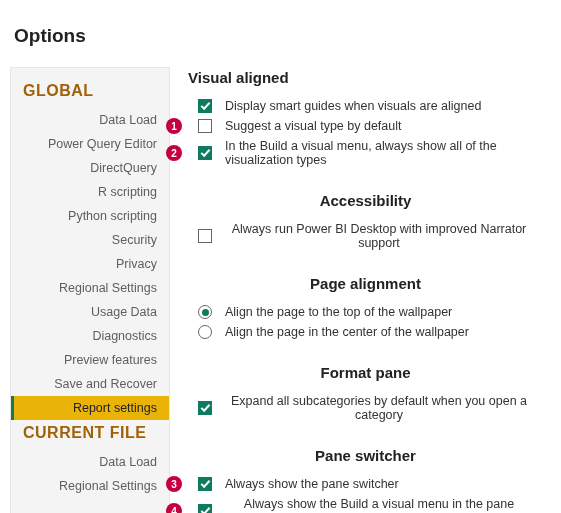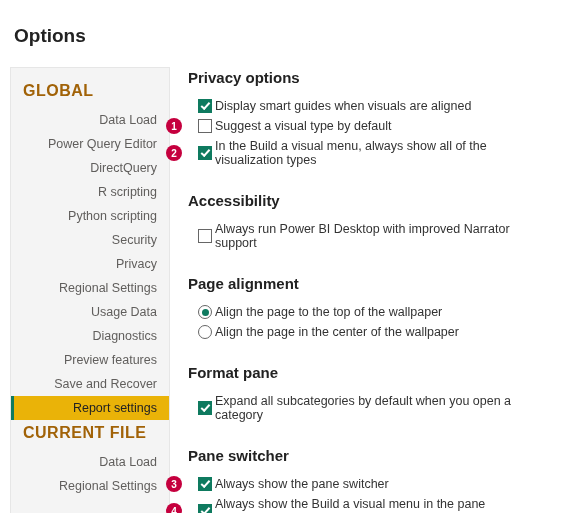--- a/index.html
+++ b/index.html
@@ -36,25 +36,25 @@
     border-left: 3px solid transparent;
     text-align: right;
   }
   .sidebar-item.active {
     background: #eab308;
     border-left: 3px solid #0e7a5f;
     color: #222;
   }
   .content { padding: 0 8px 0 18px; flex: 1; position: relative; }
   .section-title { font-size: 15px; font-weight: 600; color: #222; margin: 2px 0 10px 0; }
-  .section + .section { margin-top: 22px; }
+  .section + .section { margin-top: 22px; text-align: center; }
   .row {
     display: flex;
     align-items: center;
-    gap: 3px;
+    gap: 13px;
     padding: 3px 10px;
     position: relative;
   }
   .row label { font-size: 12.5px; color: #333; cursor: pointer; }
   .checkbox, .radio {
     width: 14px; height: 14px;
     border: 1px solid #666;
     display: inline-flex;
     align-items: center;
     justify-content: center;
@@ -113,21 +113,21 @@
         <div class="sidebar-item">Diagnostics</div>
         <div class="sidebar-item">Preview features</div>
         <div class="sidebar-item">Save and Recover</div>
         <div class="sidebar-item active">Report settings</div>
         <div class="sidebar-heading">CURRENT FILE</div>
         <div class="sidebar-item">Data Load</div>
         <div class="sidebar-item">Regional Settings</div>
       </div>
     <div class="content" id="content">
         <div class="section">
-          <div class="section-title">Privacy options</div>
+          <div class="section-title">Visual aligned</div>
           <div class="row">
             <span class="checkbox checked"></span>
             <label>Display smart guides when visuals are aligned</label>
           </div>
           <div class="row">
             <div class="callout">1</div>
             <span class="checkbox"></span>
             <label>Suggest a visual type by default</label>
           </div>
           <div class="row">

